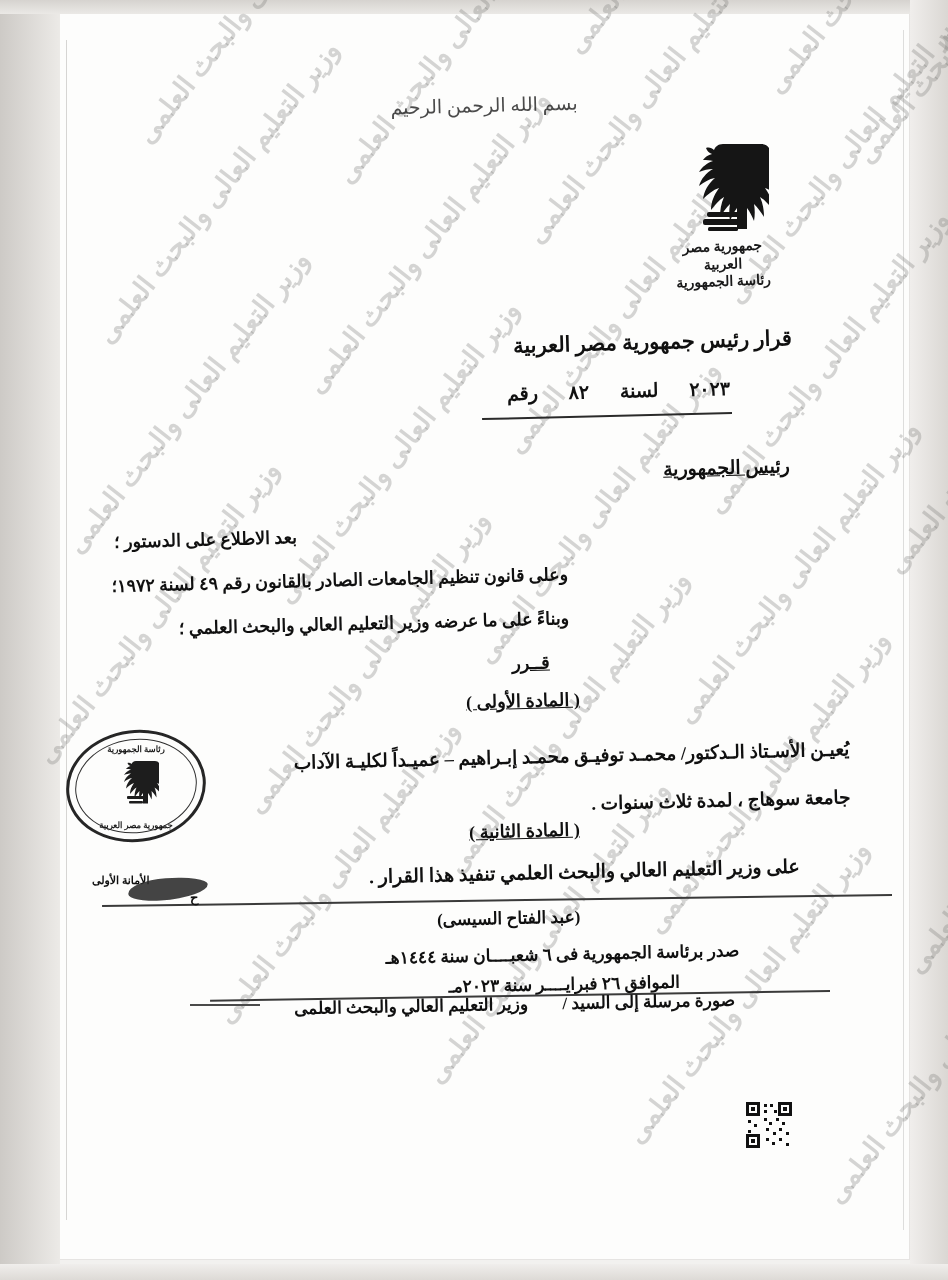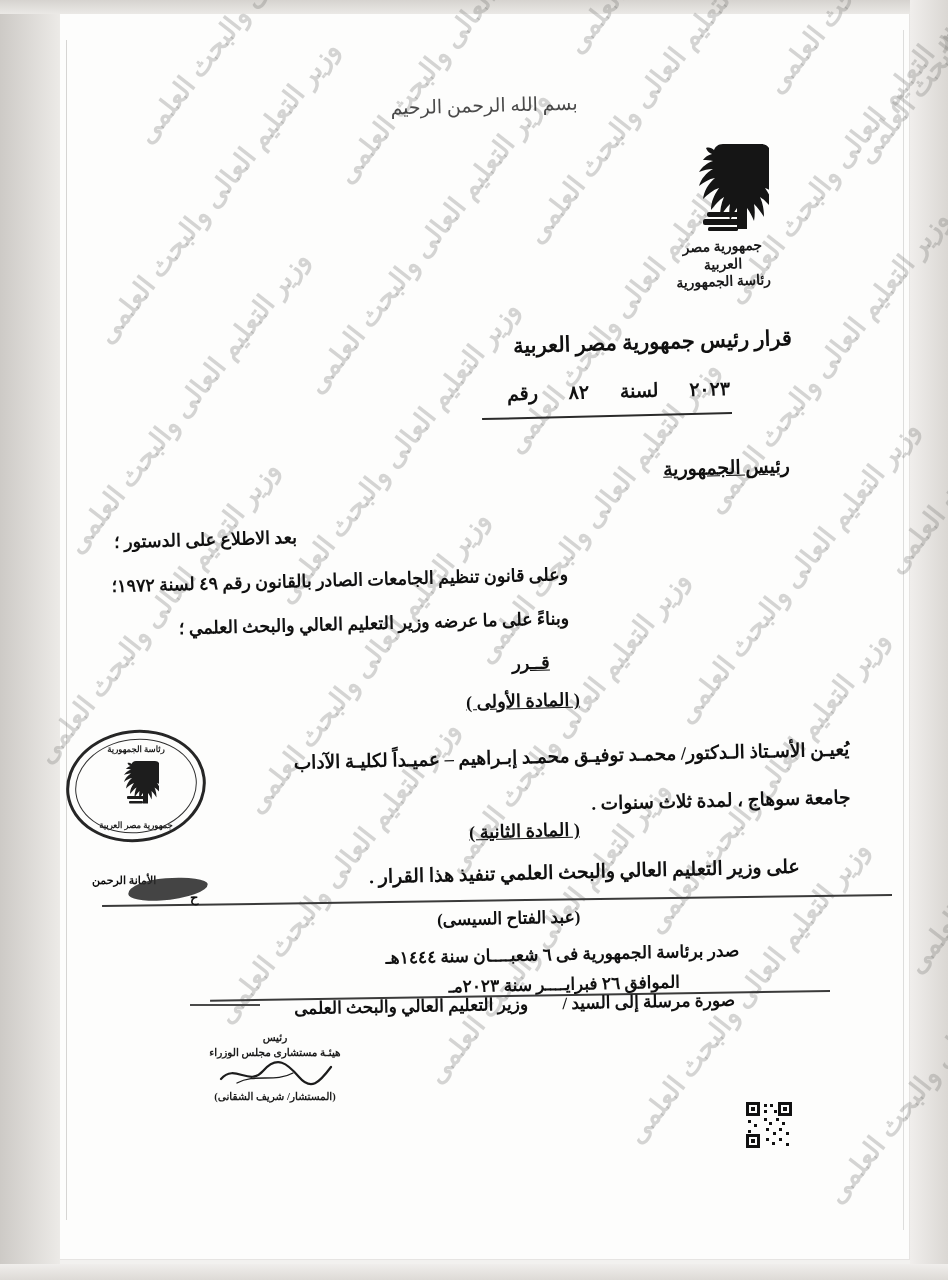--- a/index.html
+++ b/index.html
@@ -509,34 +509,25 @@
         <svg width="46" height="48" viewBox="0 0 92 96" aria-hidden="true">
           <g fill="#1d1d1d">
             <path d="M46 4c-5 0-8 3-9 6-2-2-5-3-8-2 1 3 3 5 6 6-4 1-7 3-9 6 4 0 7 0 10 1-6 2-11 6-14 11 5-2 9-3 14-3-7 4-12 10-14 17 5-4 10-7 16-8-7 6-11 13-12 21 5-5 10-9 16-11-5 7-8 14-8 22 4-5 8-10 13-13-3 7-4 13-4 20 3-5 6-9 10-13-1 6-1 11 0 17 2-5 4-9 7-13v21h10V68c3 4 5 8 7 13 1-6 1-11 0-17 4 4 7 8 10 13 0-7-1-13-4-20 5 3 9 8 13 13 0-8-3-15-8-22 6 2 11 6 16 11-1-8-5-15-12-21 6 1 11 4 16 8-2-7-7-13-14-17 5 0 9 1 14 3-3-5-8-9-14-11 3-1 6-1 10-1-2-3-5-5-9-6 3-1 5-3 6-6-3-1-6 0-8 2-1-3-4-6-9-6z"></path>
             <rect x="28" y="74" width="36" height="6" rx="2"></rect>
             <rect x="32" y="84" width="28" height="5" rx="2"></rect>
           </g>
         </svg>
       </div>
       <div class="s-bottom">جمهورية مصر العربية</div>
     </div>
-    <div class="stamp-label">الأمانة الرحمن</div>
+    <div class="stamp-label">الأمانة الأولى</div>
 
     <div class="sig-blob"></div>
     <div class="sig-blob-dot">ح</div>
 
-    <div class="council-block">
-      <div>رئيس</div>
-      <div>هيئـة مستشارى مجلس الوزراء</div>
-      <svg class="council-sig" viewBox="0 0 120 26" aria-hidden="true">
-        <path d="M6 18 C 20 2, 34 26, 48 10 S 72 2, 84 16 S 104 22, 116 6" fill="none" stroke="#1c1c1c" stroke-width="2.2" stroke-linecap="round"></path>
-        <path d="M22 22 C 40 12, 60 22, 78 12" fill="none" stroke="#1c1c1c" stroke-width="1.4" stroke-linecap="round"></path>
-      </svg>
-      <div>(المستشار/ شريف الشقانى)</div>
-    </div>
 
     <div class="qr">
       <i style="left:0;top:0;width:14px;height:14px;"></i>
       <i style="left:3px;top:3px;width:8px;height:8px;background:#fdfdfc;"></i>
       <i style="left:5px;top:5px;width:4px;height:4px;"></i>
       <i style="right:0;top:0;width:14px;height:14px;"></i>
       <i style="right:3px;top:3px;width:8px;height:8px;background:#fdfdfc;"></i>
       <i style="right:5px;top:5px;width:4px;height:4px;"></i>
       <i style="left:0;bottom:0;width:14px;height:14px;"></i>
       <i style="left:3px;bottom:3px;width:8px;height:8px;background:#fdfdfc;"></i>

